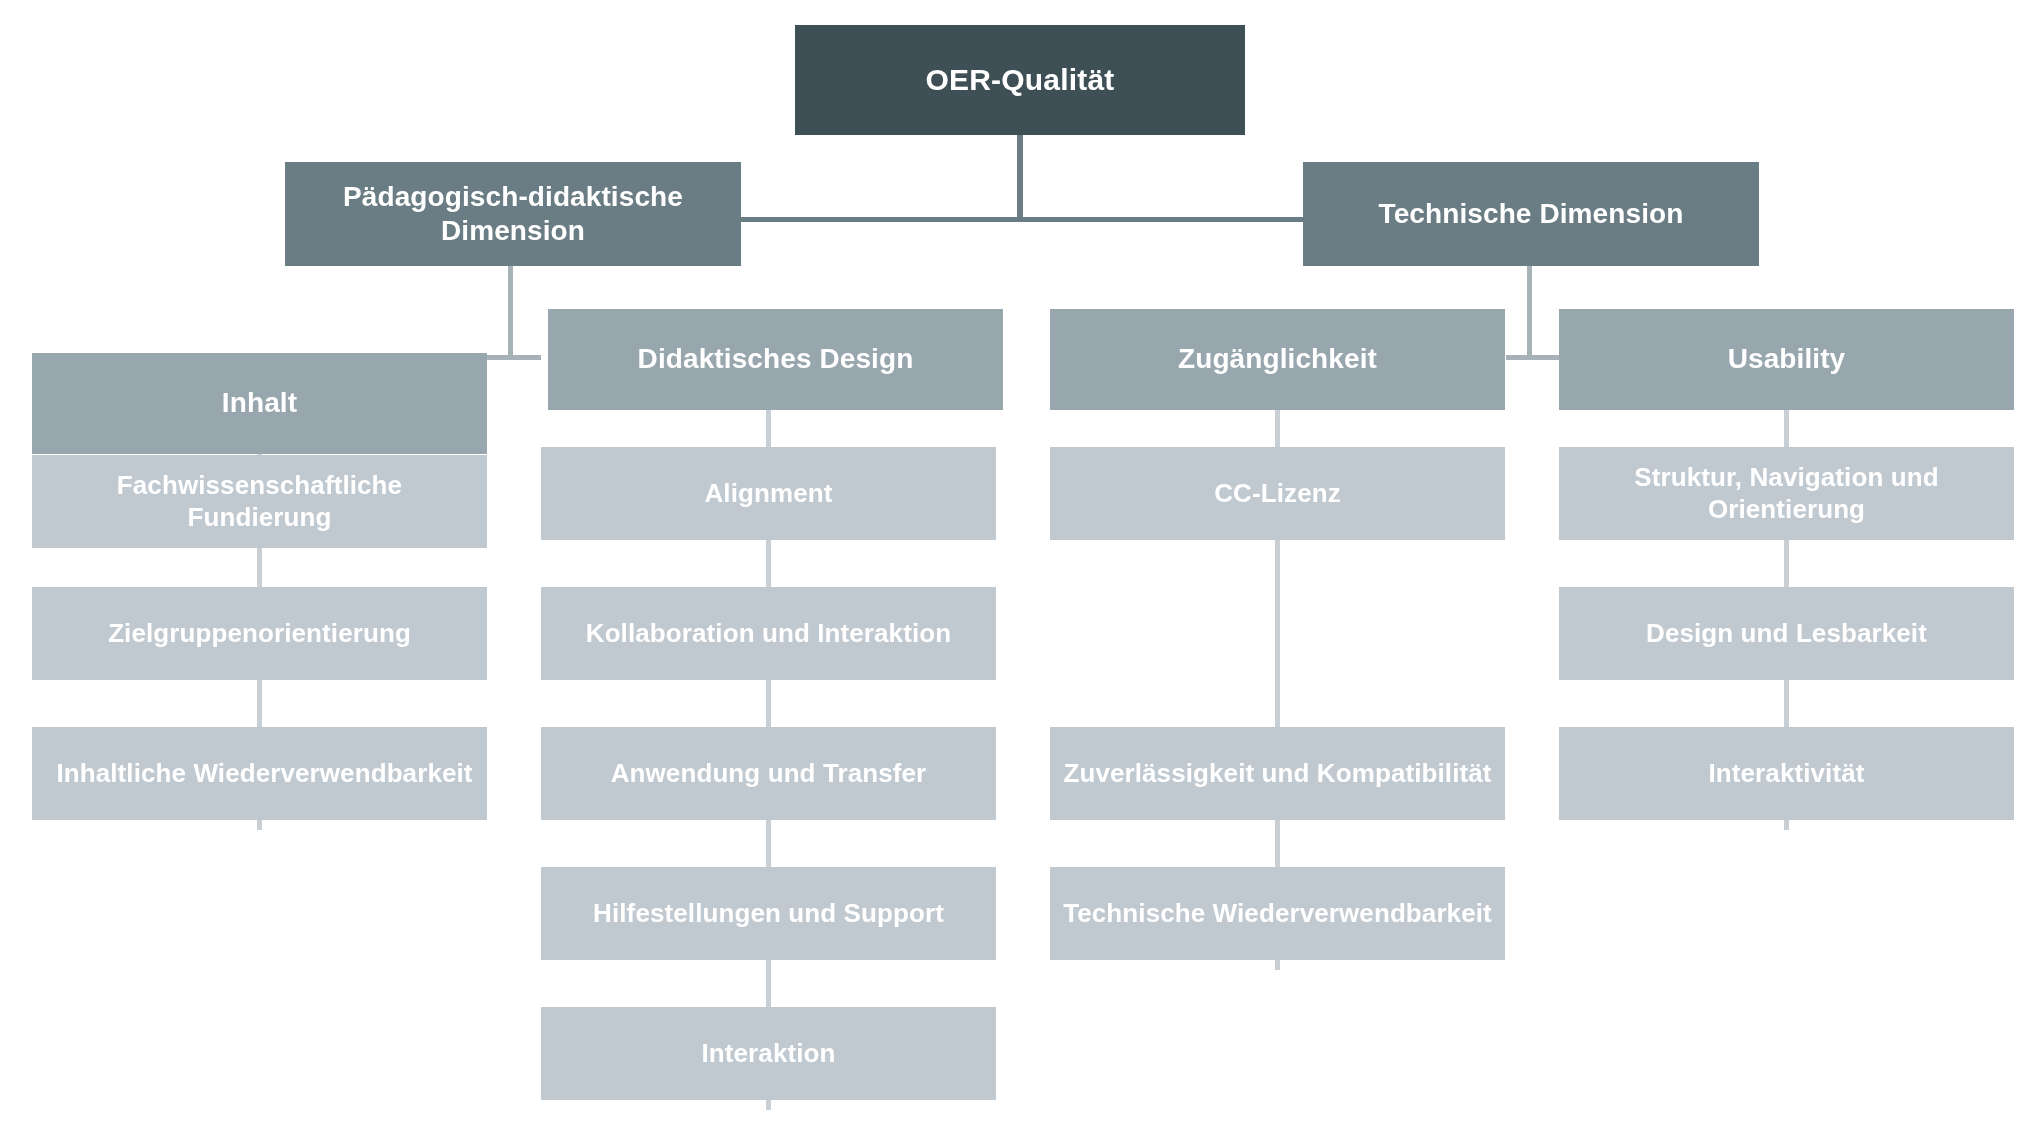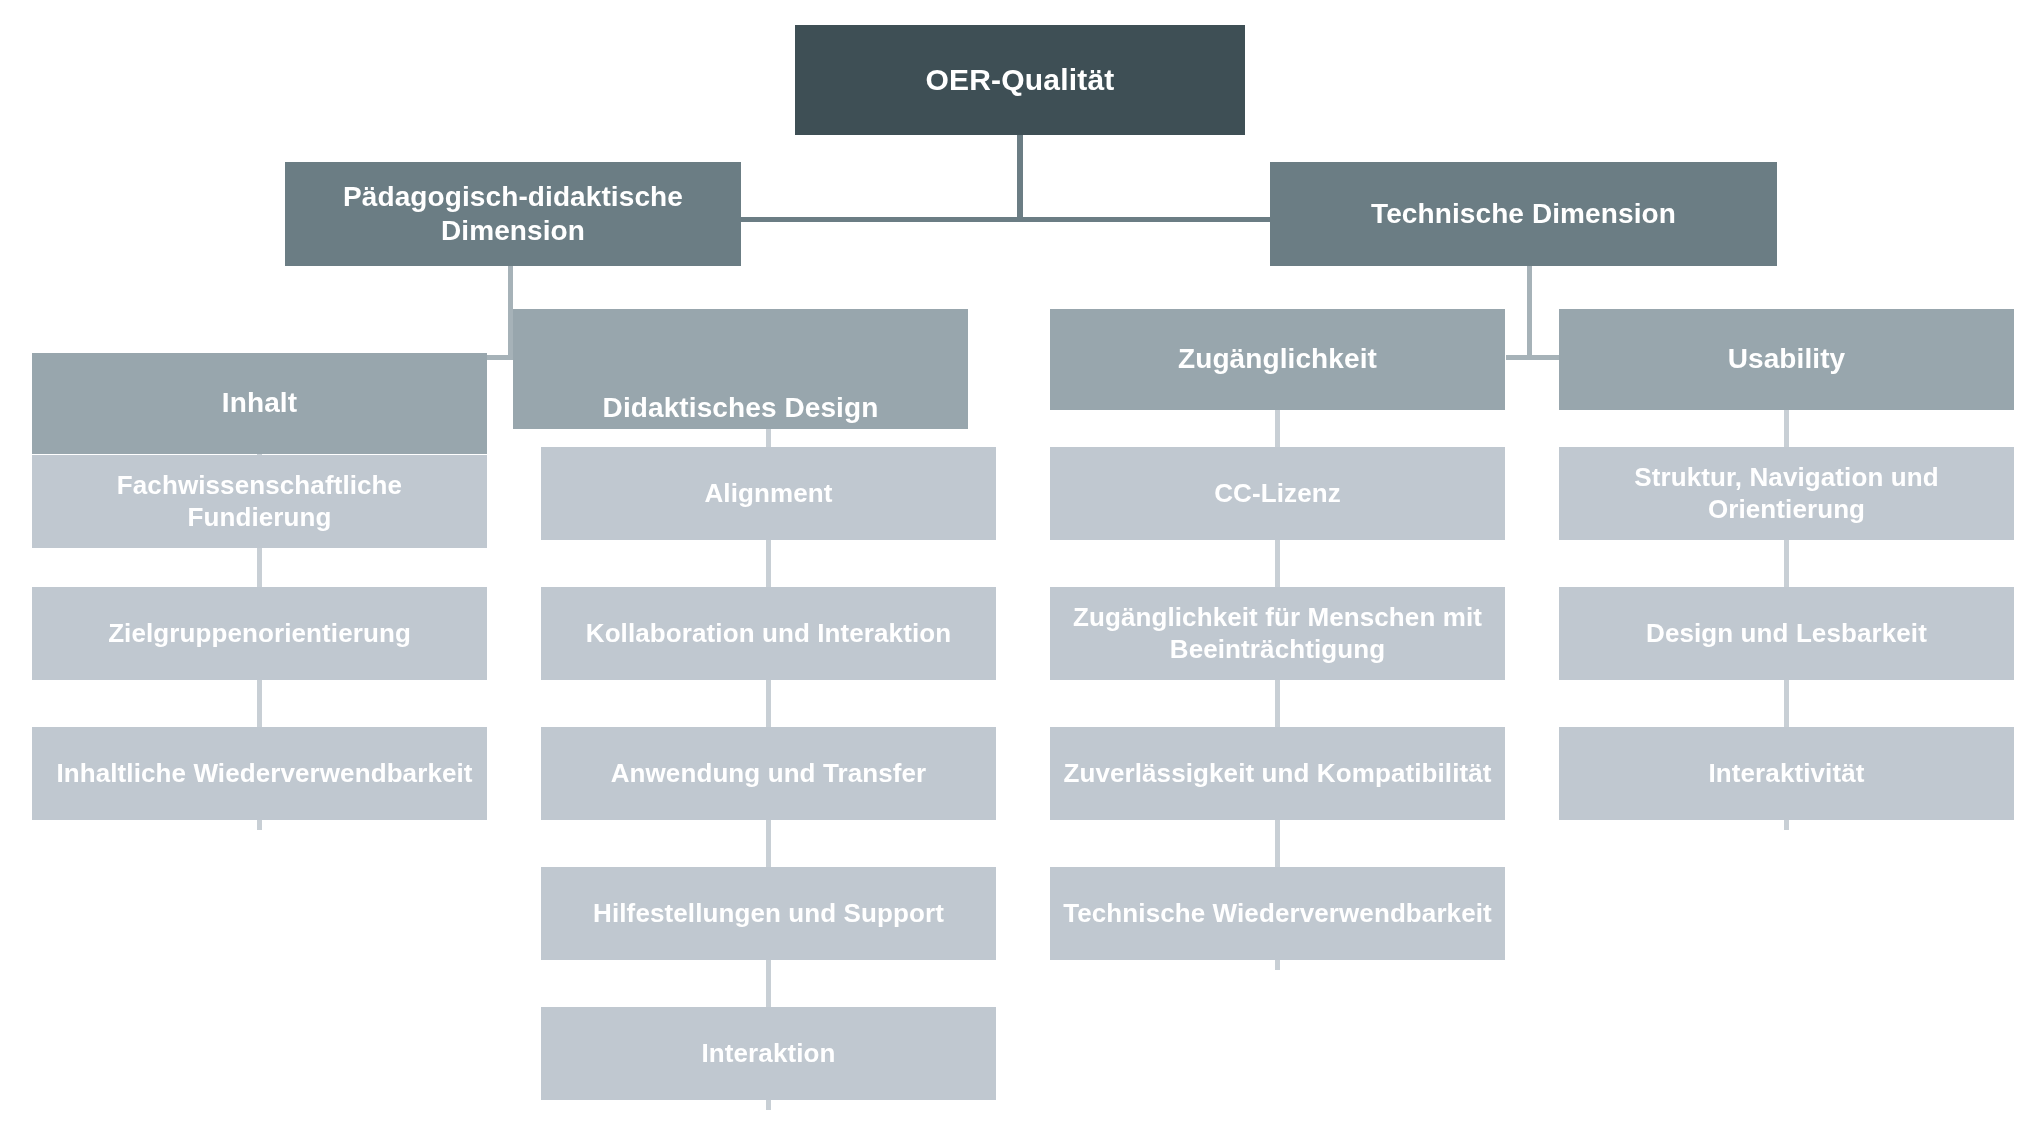--- a/index.html
+++ b/index.html
@@ -81,28 +81,28 @@
 
   <div class="conn conn-light" style="left:1784px; top:410px; width:5px; height:420px;"></div>
 
   <div class="node lvl-root" style="left:795px; top:25px; width:450px; height:110px;">
     <span>OER-Qualität</span>
   </div>
 
   <div class="node lvl-dim" style="left:285px; top:162px; width:456px; height:104px;">
     <span>Pädagogisch-didaktische Dimension</span>
   </div>
-  <div class="node lvl-dim" style="left:1270px; top:162px; width:507px; height:104px;text-align:center;">
+  <div class="node lvl-dim" style="left:1303px; top:162px; width:456px; height:104px;text-align:center;">
     <span>Technische Dimension</span>
   </div>
 
   <div class="node lvl-cat" style="left:32px; top:309px; width:455px; height:101px;margin-top:44px;">
     <span>Inhalt</span>
   </div>
-  <div class="node lvl-cat" style="left:513px; top:309px; width:455px; height:120px;align-items:flex-end;">
+  <div class="node lvl-cat" style="left:548px; top:309px; width:455px; height:101px;">
     <span>Didaktisches Design</span>
   </div>
   <div class="node lvl-cat" style="left:1050px; top:309px; width:455px; height:101px;">
     <span>Zugänglichkeit</span>
   </div>
   <div class="node lvl-cat" style="left:1559px; top:309px; width:455px; height:101px;">
     <span>Usability</span>
   </div>
 
   <div class="node lvl-leaf" style="left:32px; top:447px; width:455px; height:93px;margin-top:8px;">
@@ -127,23 +127,20 @@
   <div class="node lvl-leaf" style="left:541px; top:867px; width:455px; height:93px;">
     <span>Hilfestellungen und Support</span>
   </div>
   <div class="node lvl-leaf" style="left:541px; top:1007px; width:455px; height:93px;">
     <span>Interaktion</span>
   </div>
 
   <div class="node lvl-leaf" style="left:1050px; top:447px; width:455px; height:93px;">
     <span>CC-Lizenz</span>
   </div>
-  <div class="node lvl-leaf" style="left:1050px; top:587px; width:455px; height:93px;">
-    <span>Zugänglichkeit für Menschen mit Beeinträchtigung</span>
-  </div>
   <div class="node lvl-leaf" style="left:1050px; top:727px; width:455px; height:93px;">
     <span>Zuverlässigkeit und Kompatibilität</span>
   </div>
   <div class="node lvl-leaf" style="left:1050px; top:867px; width:455px; height:93px;">
     <span>Technische Wiederverwendbarkeit</span>
   </div>
 
   <div class="node lvl-leaf" style="left:1559px; top:447px; width:455px; height:93px;">
     <span>Struktur, Navigation und Orientierung</span>
   </div>

